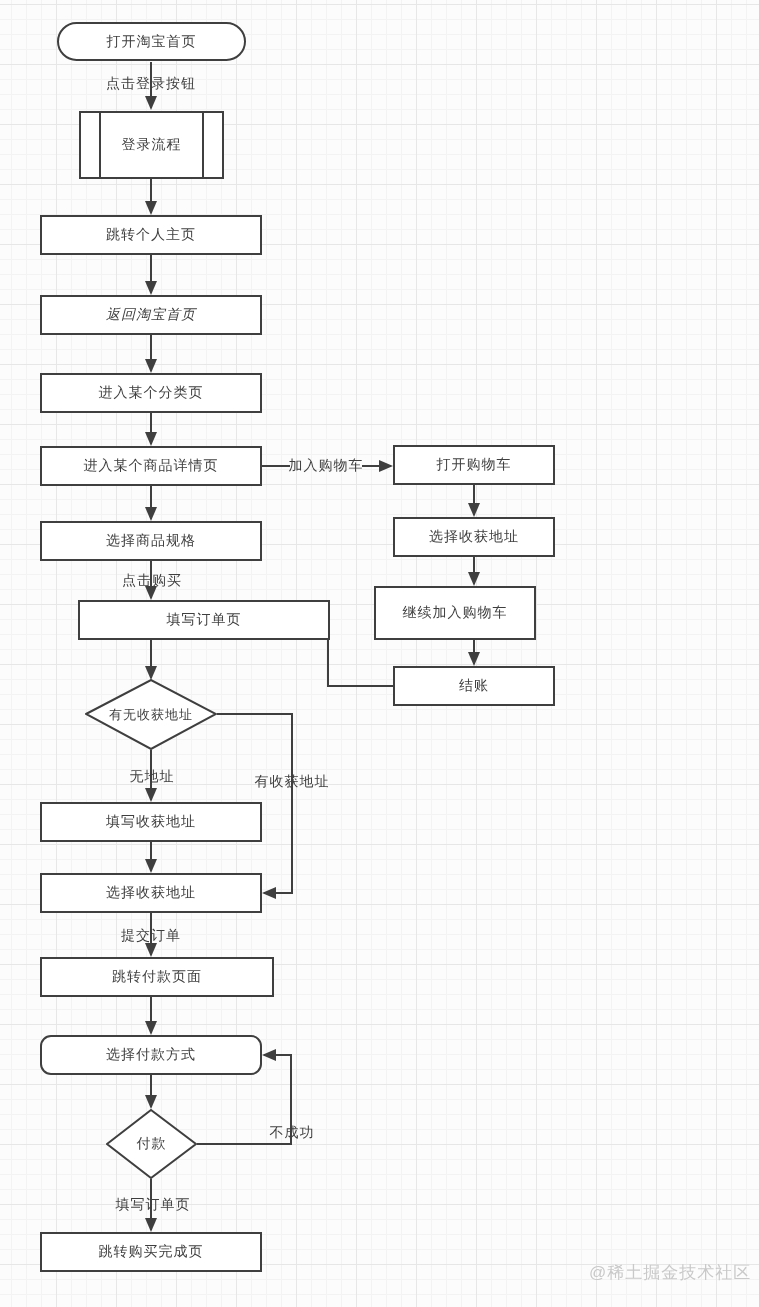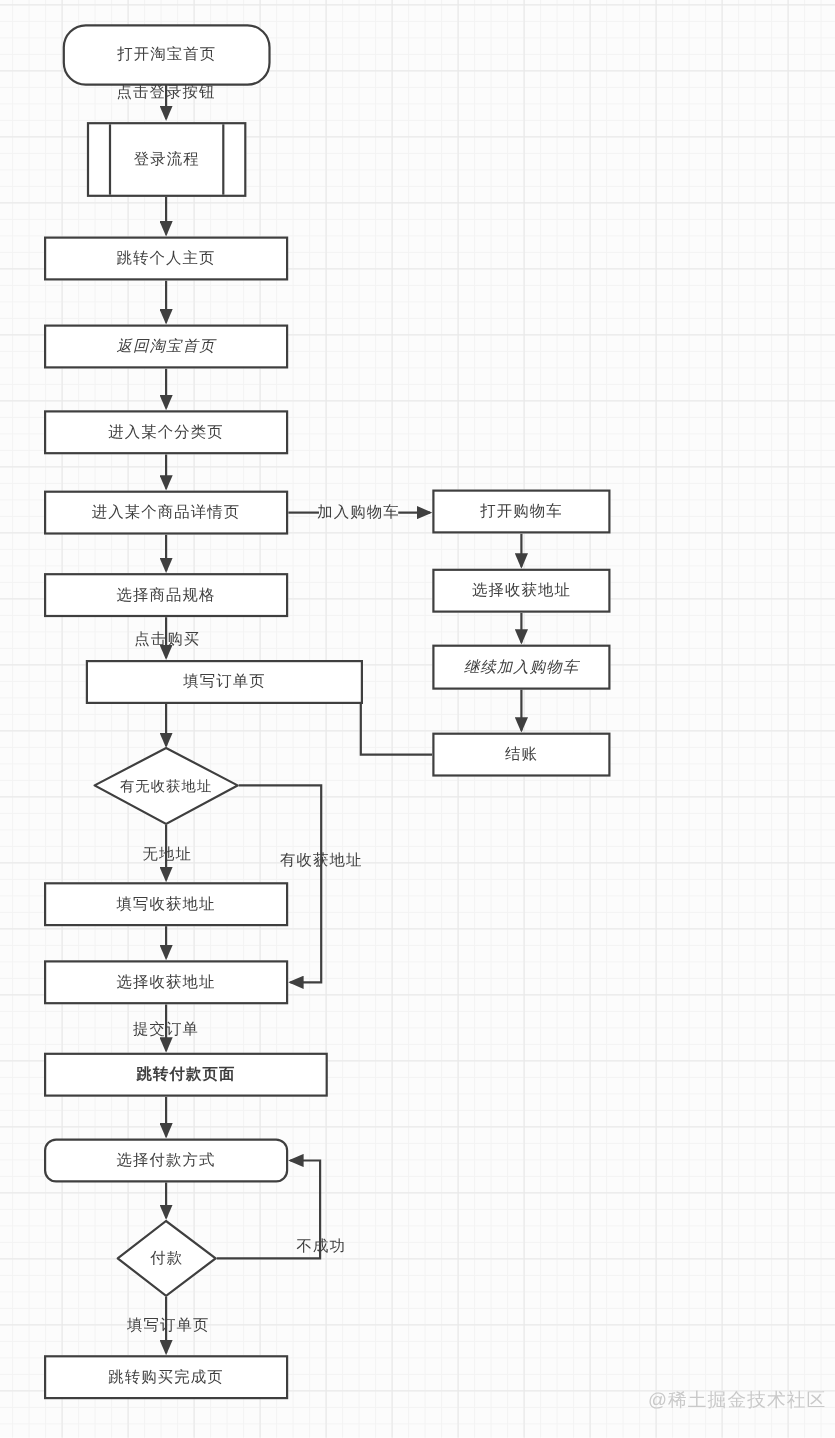--- a/index.html
+++ b/index.html
@@ -101,21 +101,21 @@
       <path d="M362 466 L391 466" marker-end="url(#arrow)"></path>
       <path d="M474 485 L474 515" marker-end="url(#arrow)"></path>
       <path d="M474 557 L474 584" marker-end="url(#arrow)"></path>
       <path d="M474 626 L474 664" marker-end="url(#arrow)"></path>
       <path d="M393 686 L328 686 L328 620 L264 620" marker-end="url(#arrow)"></path>
       <path d="M217 714 L292 714 L292 893 L264 893" marker-end="url(#arrow)"></path>
       <path d="M197 1144 L291 1144 L291 1055 L264 1055" marker-end="url(#arrow)"></path>
     </g>
   </svg>
 
-  <div class="node pill" style="left:57px; top:22px; width:189px; height:56px;font-family:Liberation Mono, monospace;">
+  <div class="node pill" style="left:57px; top:22px; width:189px; height:39px;font-family:Liberation Mono, monospace;">
     <span>打开淘宝首页</span>
   </div>
 
   <div class="node subprocess" style="left:79px; top:111px; width:145px; height:68px;">
     <div class="bar left"></div>
     <div class="bar right"></div>
     <span>登录流程</span>
   </div>
 
   <div class="node" style="left:40px; top:215px; width:222px; height:40px;">
@@ -150,21 +150,21 @@
   </div>
 
   <div class="node" style="left:40px; top:802px; width:222px; height:40px;">
     <span>填写收获地址</span>
   </div>
 
   <div class="node" style="left:40px; top:873px; width:222px; height:40px;">
     <span>选择收获地址</span>
   </div>
 
-  <div class="node" style="left:40px; top:957px; width:258px; height:40px;font-weight:bold;">
+  <div class="node" style="left:40px; top:957px; width:234px; height:40px;">
     <span>跳转付款页面</span>
   </div>
 
   <div class="node" style="left:40px; top:1035px; width:222px; height:40px;border-radius:11px;">
     <span>选择付款方式</span>
   </div>
 
   <div class="node diamond" style="left:106px; top:1109px; width:91px; height:70px;">
     <svg width="91" height="70" viewBox="0 0 91 70">
       <polygon points="1,35 45,1 90,35 45,69" fill="#ffffff" stroke="#3f3f3f" stroke-width="2"></polygon>
@@ -177,21 +177,21 @@
   </div>
 
   <div class="node" style="left:393px; top:445px; width:162px; height:40px;">
     <span>打开购物车</span>
   </div>
 
   <div class="node" style="left:393px; top:517px; width:162px; height:40px;">
     <span>选择收获地址</span>
   </div>
 
-  <div class="node" style="left:393px; top:586px; width:162px; height:41px;font-style:italic;">
+  <div class="node" style="left:374px; top:586px; width:162px; height:54px;">
     <span>继续加入购物车</span>
   </div>
 
   <div class="node" style="left:393px; top:666px; width:162px; height:40px;">
     <span>结账</span>
   </div>
 
   <div class="edge-label" style="left:151px; top:84px;">点击登录按钮</div>
   <div class="edge-label" style="left:326px; top:466px;">加入购物车</div>
   <div class="edge-label" style="left:152px; top:581px;">点击购买</div>

